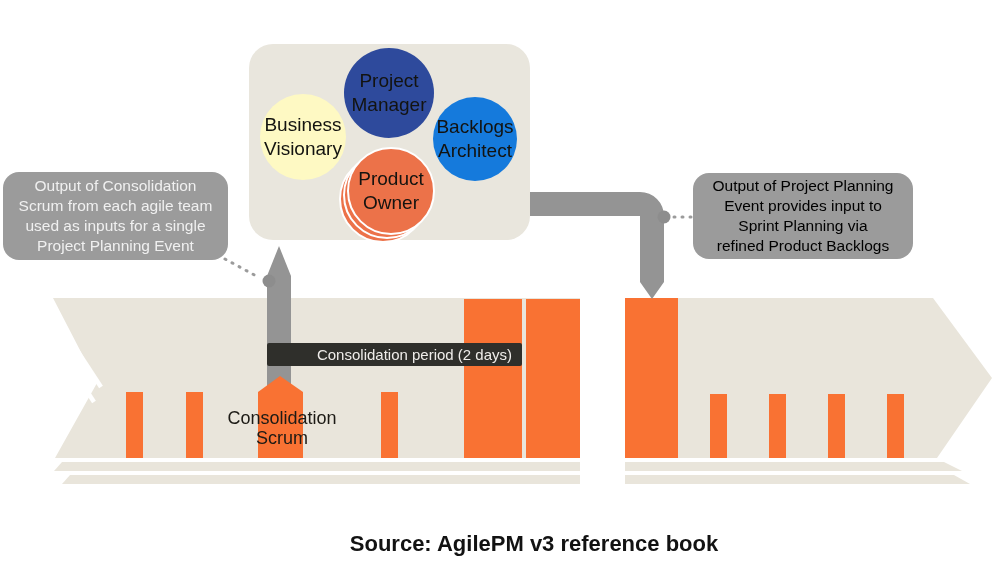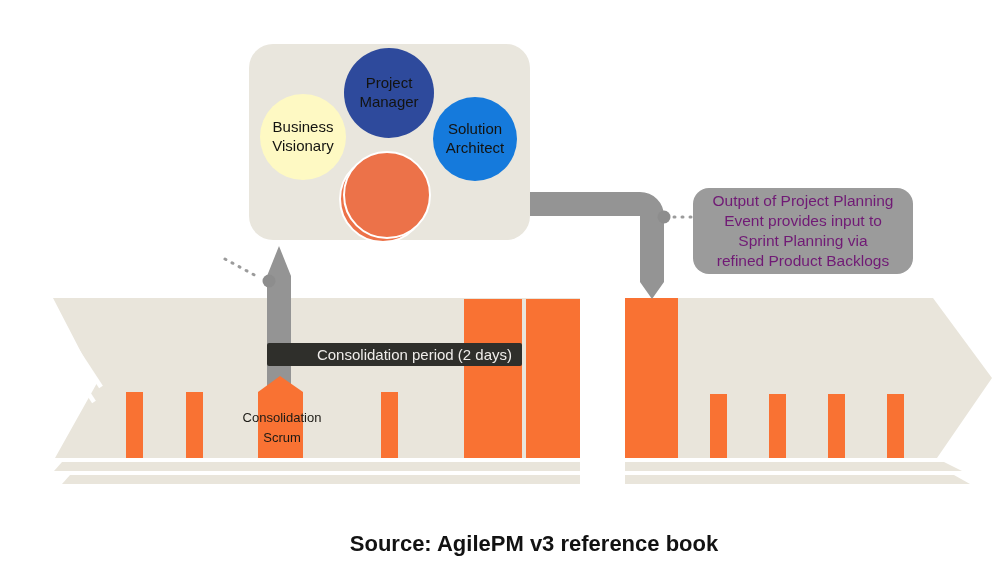--- a/index.html
+++ b/index.html
@@ -13,37 +13,37 @@
   #diagram-svg{position:absolute;left:0;top:0;}
   .abs{position:absolute;}
   .multiline{white-space:pre-line;}
   .team-box{
     border-radius:24px;
   }
   .role-circle{
     border-radius:50%;
     display:flex;align-items:center;justify-content:center;
     text-align:center;
-    font-size:15px;line-height:1.25;color:#131310;
+    font-size:19px;line-height:1.25;color:#131310;
   }
   .po-ring{border:2px solid #ffffff;}
   .callout{
     border-radius:16px;
     display:flex;align-items:center;justify-content:center;
     text-align:center;
     font-size:15.5px;line-height:20px;
   }
   .badge{
     text-align:center;
     font-size:15px;line-height:23px;
     border-radius:2px;
   }
   .band-label{
     text-align:center;
-    font-size:13px;line-height:20px;
+    font-size:18px;line-height:20px;
     color:#1c1a15;
   }
   .source-caption{
     left:0;width:1000px;top:531px;
     text-align:center;
     font-size:22px;font-weight:bold;color:#121212;padding-left:34px;
   }
 </style>
 </head>
 <body>
@@ -94,29 +94,39 @@
     <span class="multiline">Business
 Visionary</span>
   </div>
 
   <div class="abs role-circle" style="left: 344px; top: 48px; width: 90px; height: 90px; background-color: rgb(46, 74, 156);">
     <span class="multiline">Project
 Manager</span>
   </div>
 
   <div class="abs role-circle" style="left: 433px; top: 97px; width: 84px; height: 84px; background-color: rgb(21, 122, 220);">
-    <span class="multiline">Solution
+    <span class="multiline">Backlogs
 Architect</span>
   </div>
 
   <div class="abs role-circle po-ring" style="left: 339px; top: 155px; width: 84px; height: 84px; background-color: rgb(236, 114, 73);"></div>
   <div class="abs role-circle po-ring" style="left: 343px; top: 151px; width: 84px; height: 84px; background-color: rgb(236, 114, 73);"></div>
+  <div class="abs role-circle po-ring" style="left: 347px; top: 147px; width: 84px; height: 84px; background-color: rgb(236, 114, 73);">
+    <span class="multiline">Product
+Owner</span>
+  </div>
 
+  <div class="abs callout" style="left: 3px; top: 172px; width: 225px; height: 88px; background-color: rgb(155, 155, 155); color: rgb(240, 240, 240);">
+    <span class="multiline">Output of Consolidation
+Scrum from each agile team
+used as inputs for a single
+Project Planning Event</span>
+  </div>
 
-  <div class="abs callout" style="left: 693px; top: 173px; width: 220px; height: 86px; background-color: rgb(155, 155, 155); color: #701a75; margin-top: 15px;">
+  <div class="abs callout" style="left: 693px; top: 173px; width: 220px; height: 86px; background-color: rgb(155, 155, 155); color: #000000;">
     <span class="multiline">Output of Project Planning
 Event provides input to
 Sprint Planning via
 refined Product Backlogs</span>
   </div>
 
   <div class="abs badge" style="left: 267px; top: 343px; width: 215px; height: 23px; background-color: rgb(47, 47, 43); color: rgb(239, 237, 234); padding-left: 40px;">Consolidation period (2 days)</div>
 
   <div class="abs band-label multiline" style="left:202px;top:408px;width:160px;">Consolidation
 Scrum</div>

